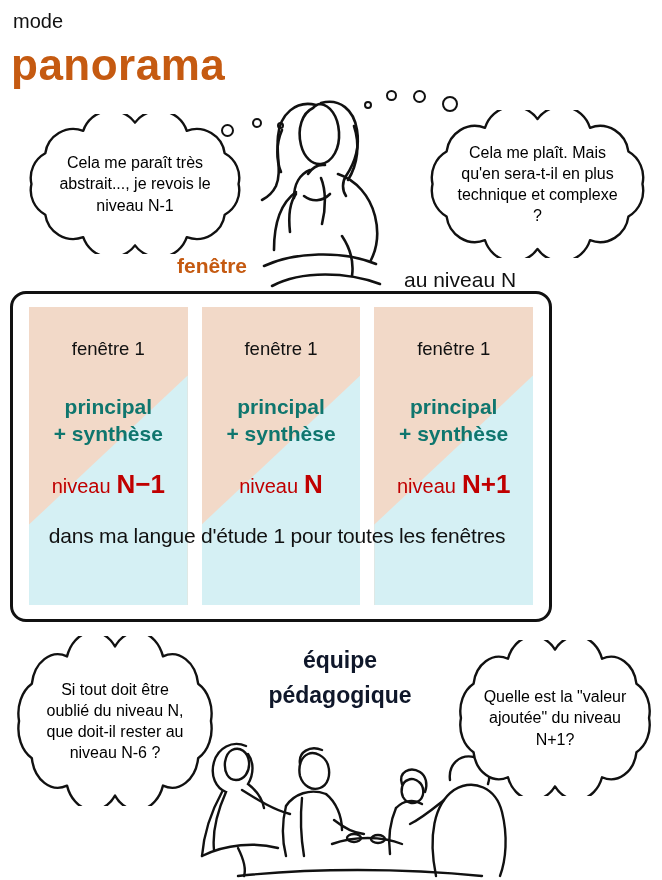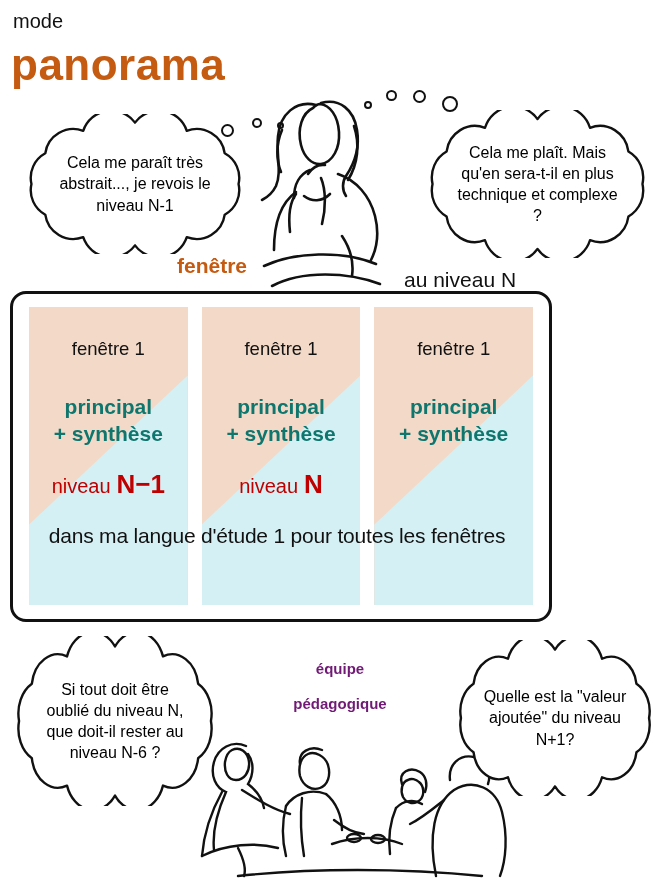--- a/index.html
+++ b/index.html
@@ -20,21 +20,21 @@
   .cloud-text{
     position:absolute;inset:0;display:flex;align-items:center;justify-content:center;
     text-align:center;font-size:16px;line-height:1.32;color:#000;padding:16px 24px;box-sizing:border-box;
   }
   
   .dot{position:absolute;border:2.2px solid #111;border-radius:50%;background:#fff;box-sizing:border-box;}
 
   
   .label-etudiant{left:177px;top:254px;font-size:21px;font-weight:bold;color:#C55A11;}
   .label-niveau{left:404px;top:268px;font-size:21px;color:#111;}
-  .label-equipe{left:230px;top:643px;width:220px;text-align:center;font-size:15px;line-height:35px;font-weight:bold;color:#701a75;margin-top:8px;}
+  .label-equipe{left:230px;top:643px;width:220px;text-align:center;font-size:23px;line-height:35px;font-weight:bold;color:#0f172a;}
 
   
   .panel{
     position:absolute;left:10px;top:291px;width:542px;height:331px;box-sizing:border-box;
     background:#fff;border:3.2px solid #111;border-radius:16px;
     display:flex;gap:14px;padding:13px 16px 14px;z-index:2;
   }
   .card{
     position:relative;flex:1;background:#F2D9C8;overflow:hidden;text-align:center;
   }
@@ -134,20 +134,23 @@
       </div>
     </div>
 
     <div class="card">
       <div class="card-tri"></div>
       <div class="card-title">fenêtre 1</div>
       <div class="card-main">
         <div>principal</div>
         <div>+ synthèse</div>
       </div>
+      <div class="card-level">
+        <span>niveau</span><span class="lv">N+1</span>
+      </div>
     </div>
 
     <div class="panel-note">dans ma langue d'étude 1 pour toutes les fenêtres</div>
   </div>
 
   <div class="abs label-equipe">
     <div>équipe</div>
     <div>pédagogique</div>
   </div>
 

